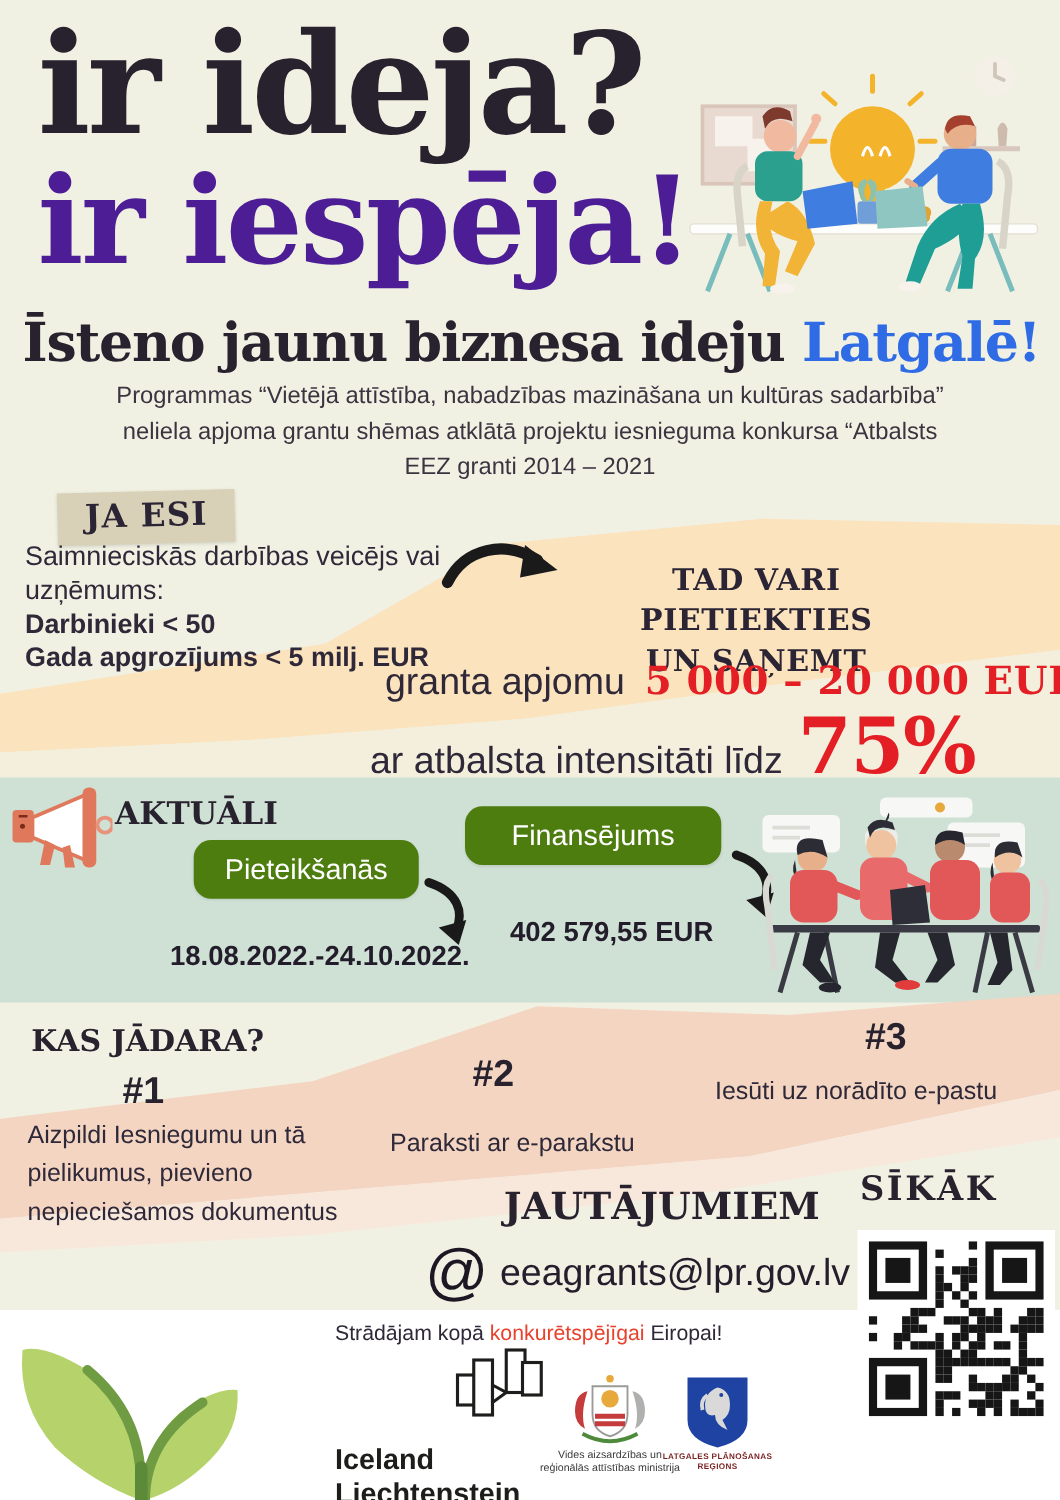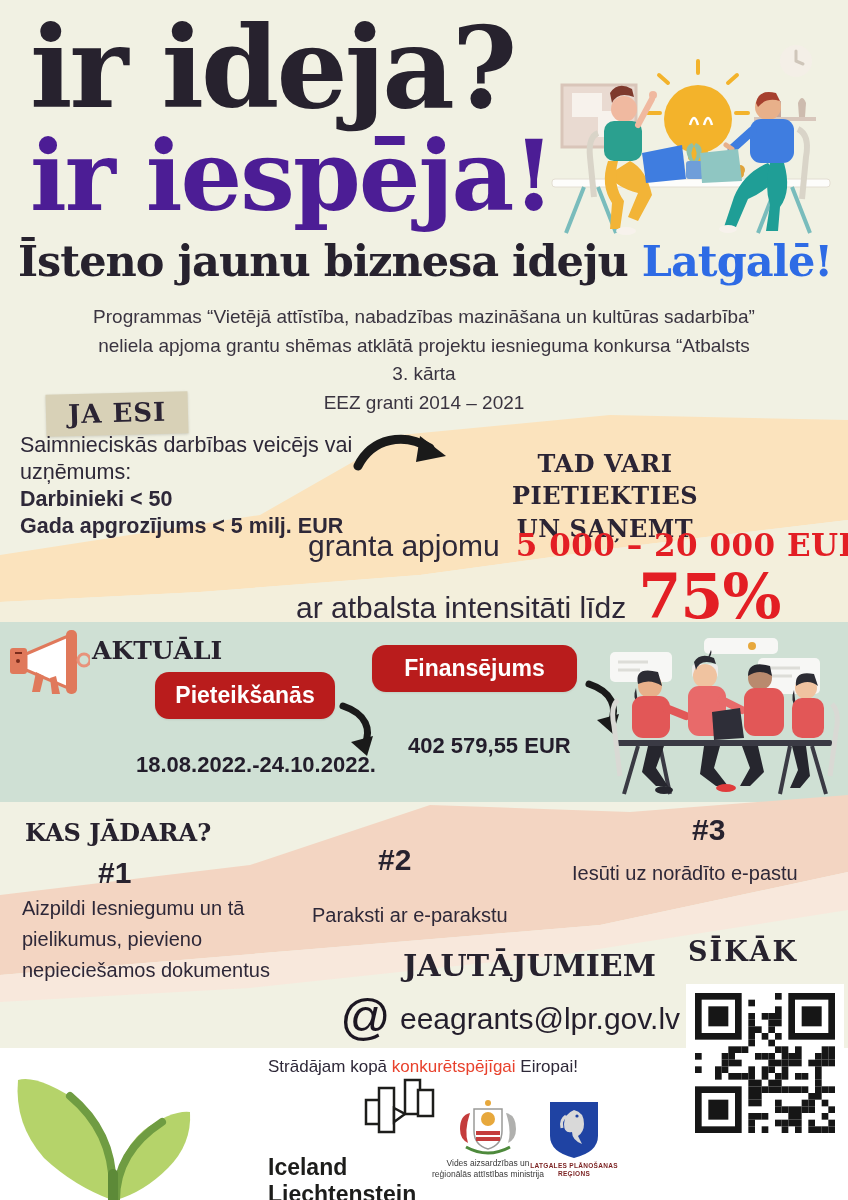--- a/index.html
+++ b/index.html
@@ -23,21 +23,21 @@
   }
   .elig{font-size:21.5px;line-height:1.26;color:#2e2838;width:345px;}
   .offer-h{font-size:24px;letter-spacing:.5px;color:#2b2434;text-align:center;width:310px;line-height:1.35;}
   .red{color:#e31e24;}
   .grantline{display:flex;align-items:baseline;}
   .grantline .lbl{font-size:30px;color:#2e2838;}
   .grantline .val{font-size:31px;margin-left:16px;letter-spacing:.5px;}
   .intline .lbl{font-size:30px;color:#2e2838;text-align:center;}
   .intline .val{font-size:62px;margin-left:12px;letter-spacing:-1px;}
   .pill{
-    background:#b91c1c;color:#ffffff;font-weight:bold;font-size:23px;
+    background:#4d7c0f;color:#ffffff;font-weight:normal;font-size:23px;
     border-radius:14px;display:flex;align-items:center;justify-content:center;
     box-shadow:0 1px 2px rgba(0,0,0,.08);
   }
   .bolddark{font-weight:bold;color:#231d2b;}
   .stepnum{font-size:30px;font-weight:bold;color:#27222e;}
   .steptext{font-size:20px;line-height:1.55;color:#2e2838;}
   .qrbox{background:#ffffff;width:158px;height:158px;display:flex;align-items:center;justify-content:center;}
   .tagline{font-size:17px;color:#2e2838;white-space:nowrap;}
   .tagline .hl{color:#e8412c;}
   .grantslogo{font-size:23px;line-height:1.18;color:#1d1d1b;font-weight:bold;margin-top:48px;}
@@ -61,21 +61,21 @@
     <rect x="0" y="622" width="848" height="180" fill="#cfe0d4"></rect>
 
     <polygon points="0,895 250,865 430,805 630,812 848,795 848,872 600,925 300,950 0,975" fill="#f3d5c2"></polygon>
     <polygon points="0,975 300,950 600,925 848,872 848,910 560,955 250,988 0,1002" fill="#f8e8dc"></polygon>
 
     <rect x="0" y="1048" width="848" height="152" fill="#ffffff"></rect>
   </svg>
 
   <div class="abs serif h1" style="left:30px;top:12px;">ir ideja?</div>
   <div class="abs serif h2" style="left:30px;top:128px;">ir iespēja!</div>
-  <div class="abs serif h3 nowrap" style="left:18px;top:240px;"><span>Īsteno jaunu biznesa ideju </span><span class="blue">Latgalē!</span></div>
+  <div class="abs serif h3 nowrap" style="left:18px;top:254px;"><span>Īsteno jaunu biznesa ideju </span><span class="blue">Latgalē!</span></div>
 
   <svg class="abs" style="left:540px;top:33px;" width="302" height="202" viewBox="0 0 302 202">
 
     <rect x="22" y="52" width="74" height="62" fill="#e9dad1" stroke="#d9c5b9" stroke-width="3"></rect>
     <rect x="32" y="60" width="30" height="24" fill="#f7f2ec"></rect>
     <rect x="58" y="78" width="28" height="26" fill="#f7f2ec"></rect>
 
     <circle cx="256" cy="28" r="16" fill="#f4efe7"></circle>
     <path d="M256 28 L256 18 M256 28 L263 31" stroke="#cfc6ba" stroke-width="3" stroke-linecap="round"></path>
 
@@ -123,21 +123,20 @@
     <ellipse cx="188" cy="196" rx="9" ry="4" fill="#f7f2ec"></ellipse>
 
     <path d="M160 120 L198 116 L202 148 L162 150 z" fill="#8fc6c2"></path>
 
     <path d="M258 96 q12 6 8 28 l-4 42" stroke="#d9d4c8" stroke-width="6" fill="none"></path>
   </svg>
 
   <div class="abs intro" style="left:60px;top:303px;">
     <div>Programmas “Vietējā attīstība, nabadzības mazināšana un kultūras sadarbība”</div>
     <div>neliela apjoma grantu shēmas atklātā projektu iesnieguma konkursa  “Atbalsts</div>
-    <div>3. kārta</div>
     <div>EEZ granti 2014 – 2021</div>
   </div>
 
   <div class="abs serif tape" style="left:46px;top:393px;">JA ESI</div>
   <div class="abs elig" style="left:20px;top:432px;">
     <div>Saimnieciskās darbības veicējs vai uzņēmums:</div>
     <div style="font-weight:bold;">Darbinieki &lt; 50</div>
     <div style="font-weight:bold;">Gada apgrozījums &lt; 5 milj. EUR</div>
   </div>
 

